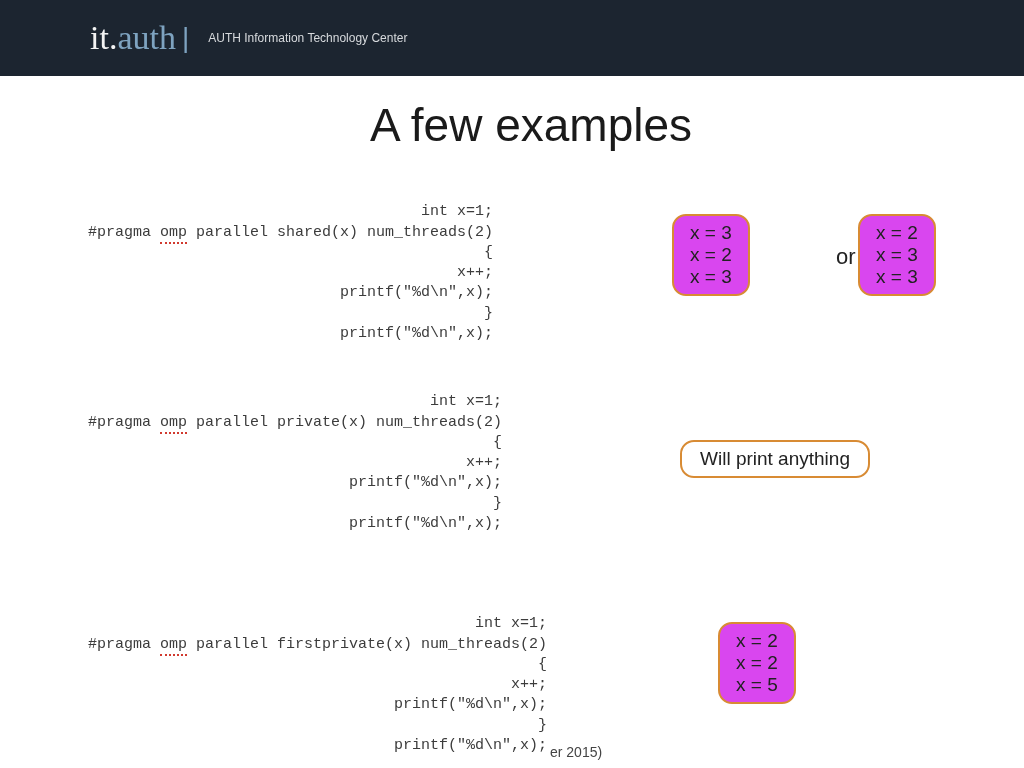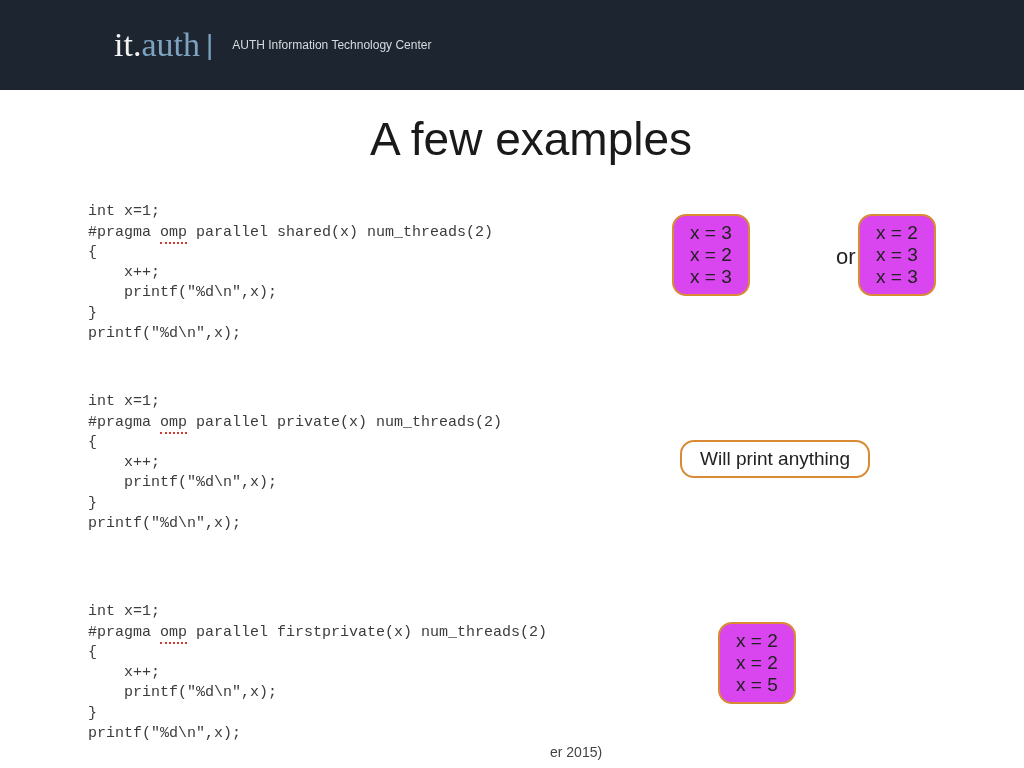--- a/index.html
+++ b/index.html
@@ -7,24 +7,24 @@
     padding: 0;
     width: 1024px;
     height: 768px;
     font-family: Verdana, Arial, sans-serif;
     background: #fff;
     overflow: hidden;
     position: relative;
   }
   .header {
     background: #1c2530;
-    height: 90px;
+    height: 76px;
     display: flex;
     align-items: center;
-    padding-left: 114px;
+    padding-left: 90px;
     box-sizing: border-box;
   }
   .logo-it {
     font-family: Georgia, "Times New Roman", serif;
     color: #f3f3f3;
     font-size: 34px;
     font-weight: 400;
   }
   .logo-auth {
     font-family: Georgia, "Times New Roman", serif;
@@ -54,20 +54,21 @@
   .code {
     font-family: Consolas, "Courier New", monospace;
     font-size: 15px;
     color: #3c3c3c;
     white-space: pre;
     line-height: 1.35;
   }
   .code-block {
     position: absolute;
     left: 88px;
+    text-align: right;
   }
   .underline-red {
     border-bottom: 2px dotted #d13a2f;
     padding-bottom: 1px;
   }
   .result-box {
     position: absolute;
     border: 2px solid #d88b34;
     border-radius: 14px;
     padding: 6px 16px;
@@ -145,21 +146,21 @@
 <span>    x++;</span>
 <span>    printf("%d\n",x);</span>
 <span>}</span>
 <span>printf("%d\n",x);</span>
 </div>
 
 <div class="wide-box" style="top:440px; left:680px;">
   <div>Will print anything</div>
 </div>
 
-<div class="code-block code" style="top:582px;">
+<div class="code-block code" style="top:594px;">
 <span>int x=1;</span>
 <span><span>#pragma </span><span class="underline-red">omp</span><span> parallel firstprivate(x) num_threads(2)</span></span>
 <span>{</span>
 <span>    x++;</span>
 <span>    printf("%d\n",x);</span>
 <span>}</span>
 <span>printf("%d\n",x);</span>
 </div>
 
 <div class="result-box" style="top:622px; left:718px;">

